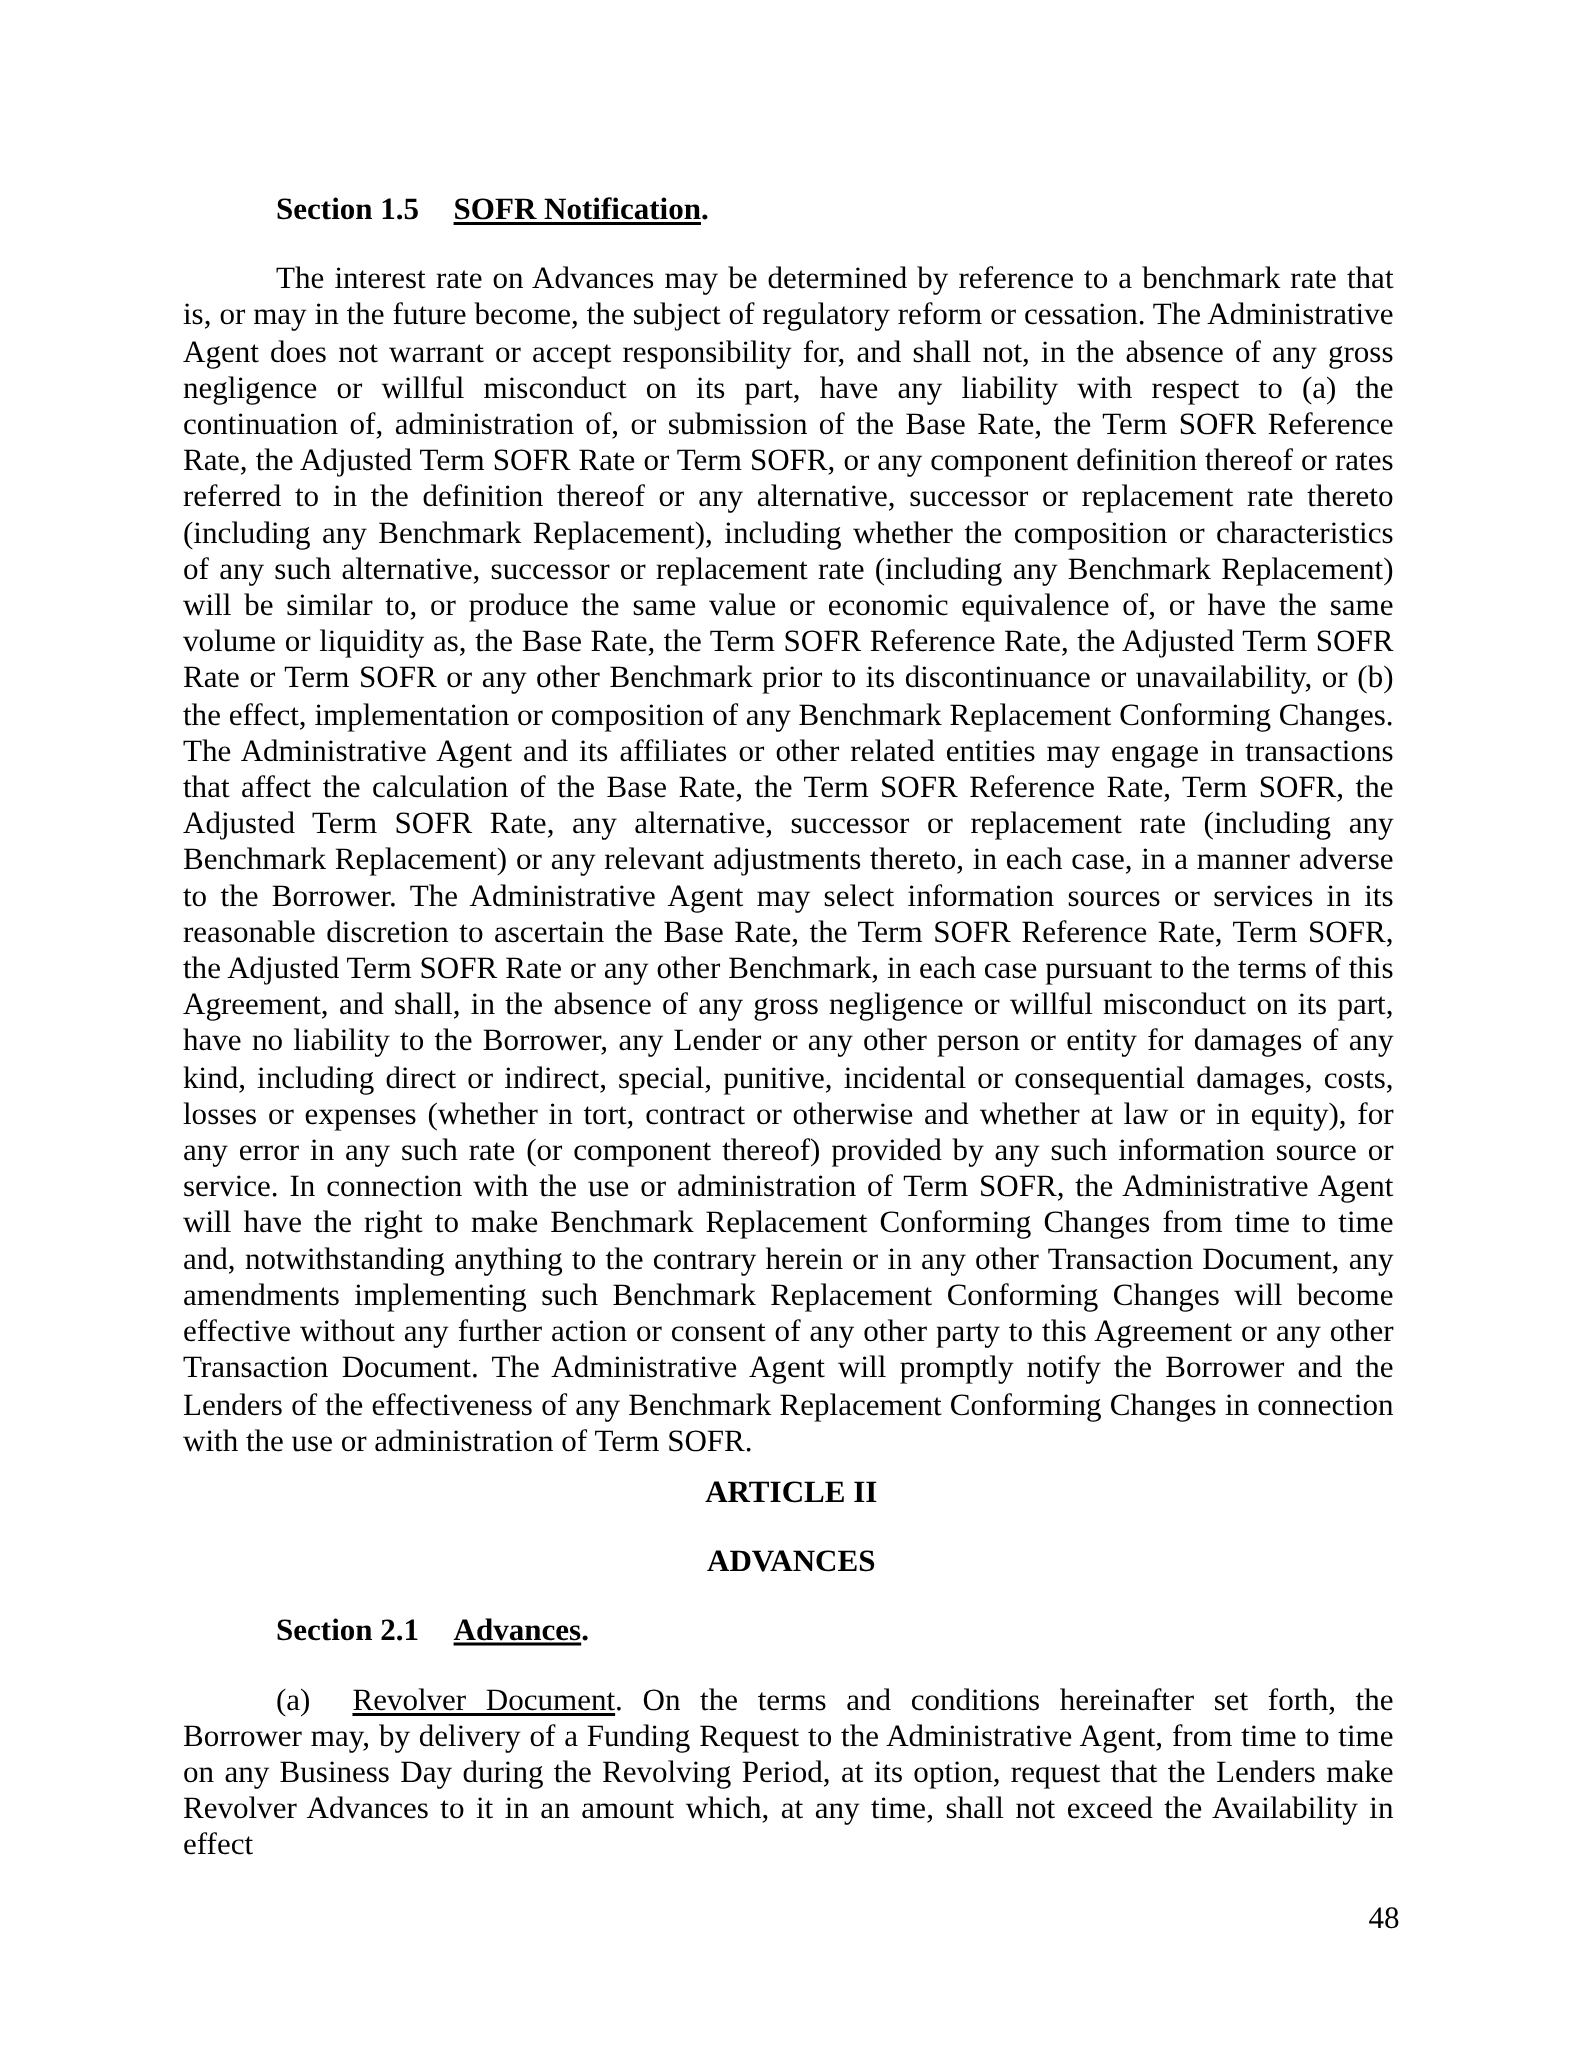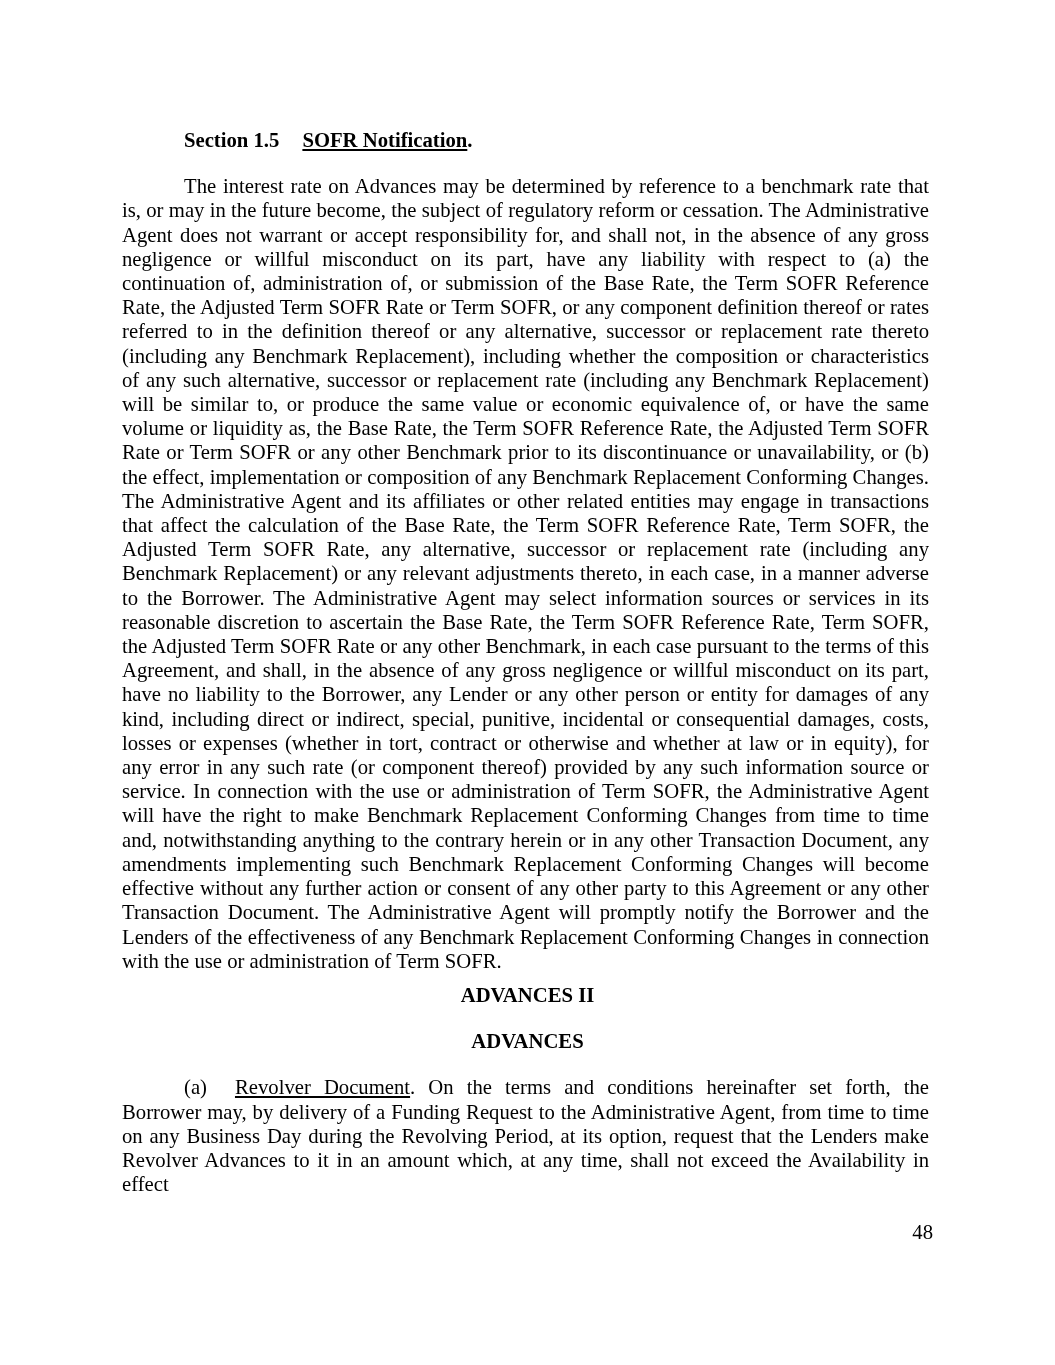--- a/index.html
+++ b/index.html
@@ -53,23 +53,24 @@
 </style>
 </head>
 <body>
 
 <div class="page">
 
   <div class="sec-heading"><span>Section 1.5</span><span class="tab-gap"></span><span class="u">SOFR Notification</span><span>.</span></div>
 
   <p class="body-para"><span>The interest rate on Advances may be determined by reference to a benchmark rate that is, or may in the future become, the subject of regulatory reform or cessation.  The Administrative Agent does not warrant or accept responsibility for, and shall not, in the absence of any gross negligence or willful misconduct on its part, have any liability with respect to (a) the continuation of, administration of, or submission of the Base Rate, the Term SOFR Reference Rate, the Adjusted Term SOFR Rate or Term SOFR, or any component definition thereof or rates referred to in the definition thereof or any alternative, successor or replacement rate thereto (including any Benchmark Replacement), including whether the composition or characteristics of any such alternative, successor or replacement rate (including any Benchmark Replacement) will be similar to, or produce the same value or economic equivalence of, or have the same volume or liquidity as, the Base Rate, the Term SOFR Reference Rate, the Adjusted Term SOFR Rate or Term SOFR or any other Benchmark prior to its discontinuance or unavailability, or (b) the effect, implementation or composition of any Benchmark Replacement Conforming Changes.  The Administrative Agent and its affiliates or other related entities may engage in transactions that affect the calculation of the Base Rate, the Term SOFR Reference Rate, Term SOFR, the Adjusted Term SOFR Rate, any alternative, successor or replacement rate (including any Benchmark Replacement) or any relevant adjustments thereto, in each case, in a manner adverse to the Borrower.  The Administrative Agent may select information sources or services in its reasonable discretion to ascertain the Base Rate, the Term SOFR Reference Rate, Term SOFR, the Adjusted Term SOFR Rate or any other Benchmark, in each case pursuant to the terms of this Agreement, and shall, in the absence of any gross negligence or willful misconduct on its part, have no liability to the Borrower, any Lender or any other person or entity for damages of any kind, including direct or indirect, special, punitive, incidental or consequential damages, costs, losses or expenses (whether in tort, contract or otherwise and whether at law or in equity), for any error in any such rate (or component thereof) provided by any such information source or service.  In connection with the use or administration of Term SOFR, the Administrative Agent will have the right to make Benchmark Replacement Conforming Changes from time to time and, notwithstanding anything to the contrary herein or in any other Transaction Document, any amendments implementing such Benchmark Replacement Conforming Changes will become effective without any further action or consent of any other party to this Agreement or any other Transaction Document.  The Administrative Agent will promptly notify the Borrower and the Lenders of the effectiveness of any Benchmark Replacement Conforming Changes in connection with the use or administration of Term SOFR.</span></p>
 
-  <div class="center-head">ADVANCES II</div>
+  <div class="center-head">ARTICLE II</div>
 
   <div class="center-head second">ADVANCES</div>
 
+  <div class="sec-heading sec-heading-2"><span>Section 2.1</span><span class="tab-gap"></span><span class="u">Advances</span><span>.</span></div>
 
   <p class="body-para"><span>(a)</span><span class="tab-gap-wide"></span><span class="u">Revolver Document</span><span>.</span>
 <span>On the terms and conditions hereinafter set forth, the Borrower may, by delivery of a Funding Request to the Administrative Agent, from time to time on any Business Day during the Revolving Period, at its option, request that the Lenders make Revolver Advances to it in an amount which, at any time, shall not exceed the Availability in effect</span></p>
 
   <div class="page-number">48</div>
 
 </div>
 
 </body></html>

